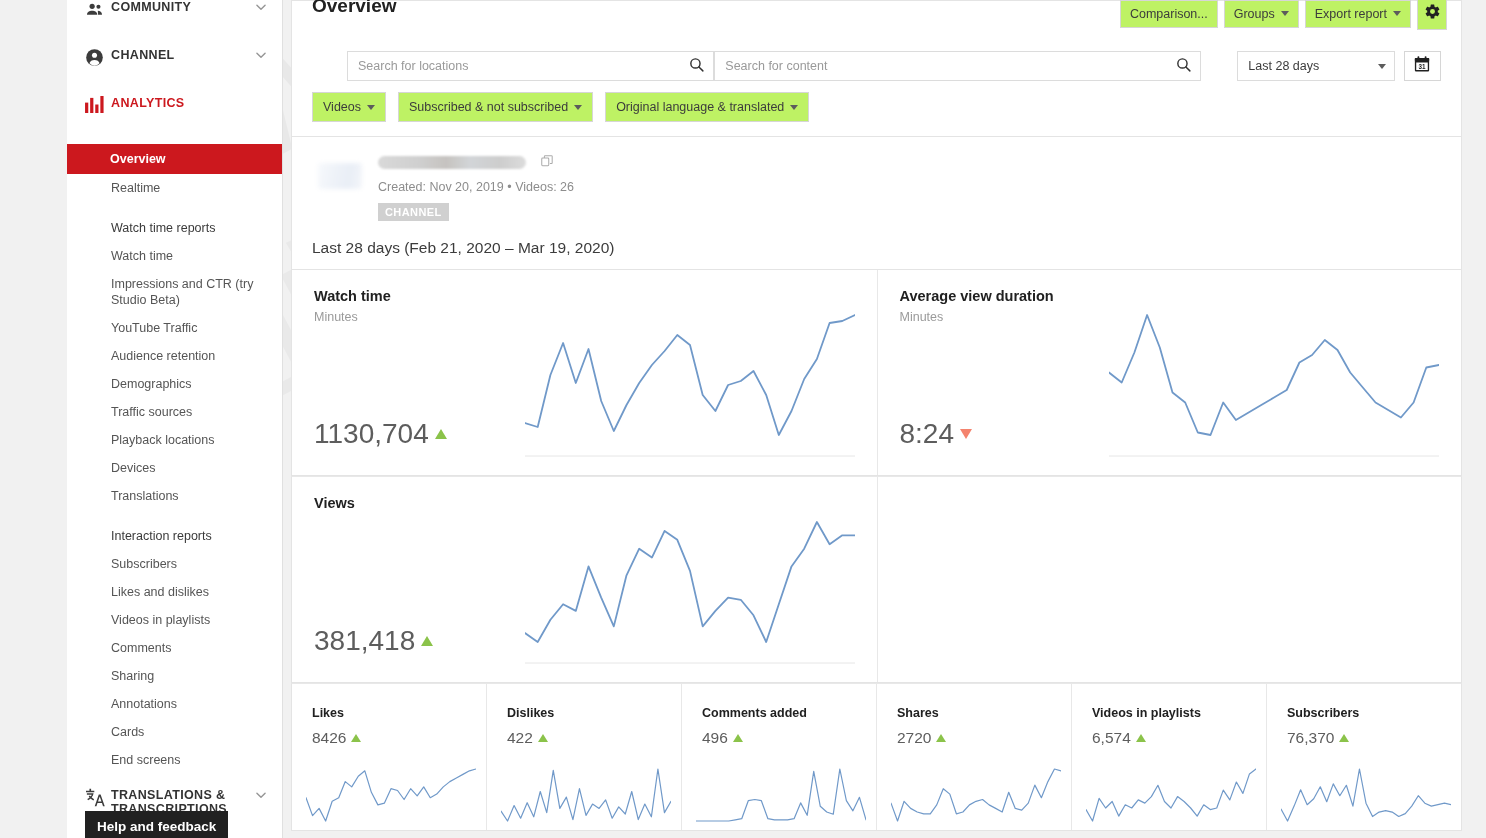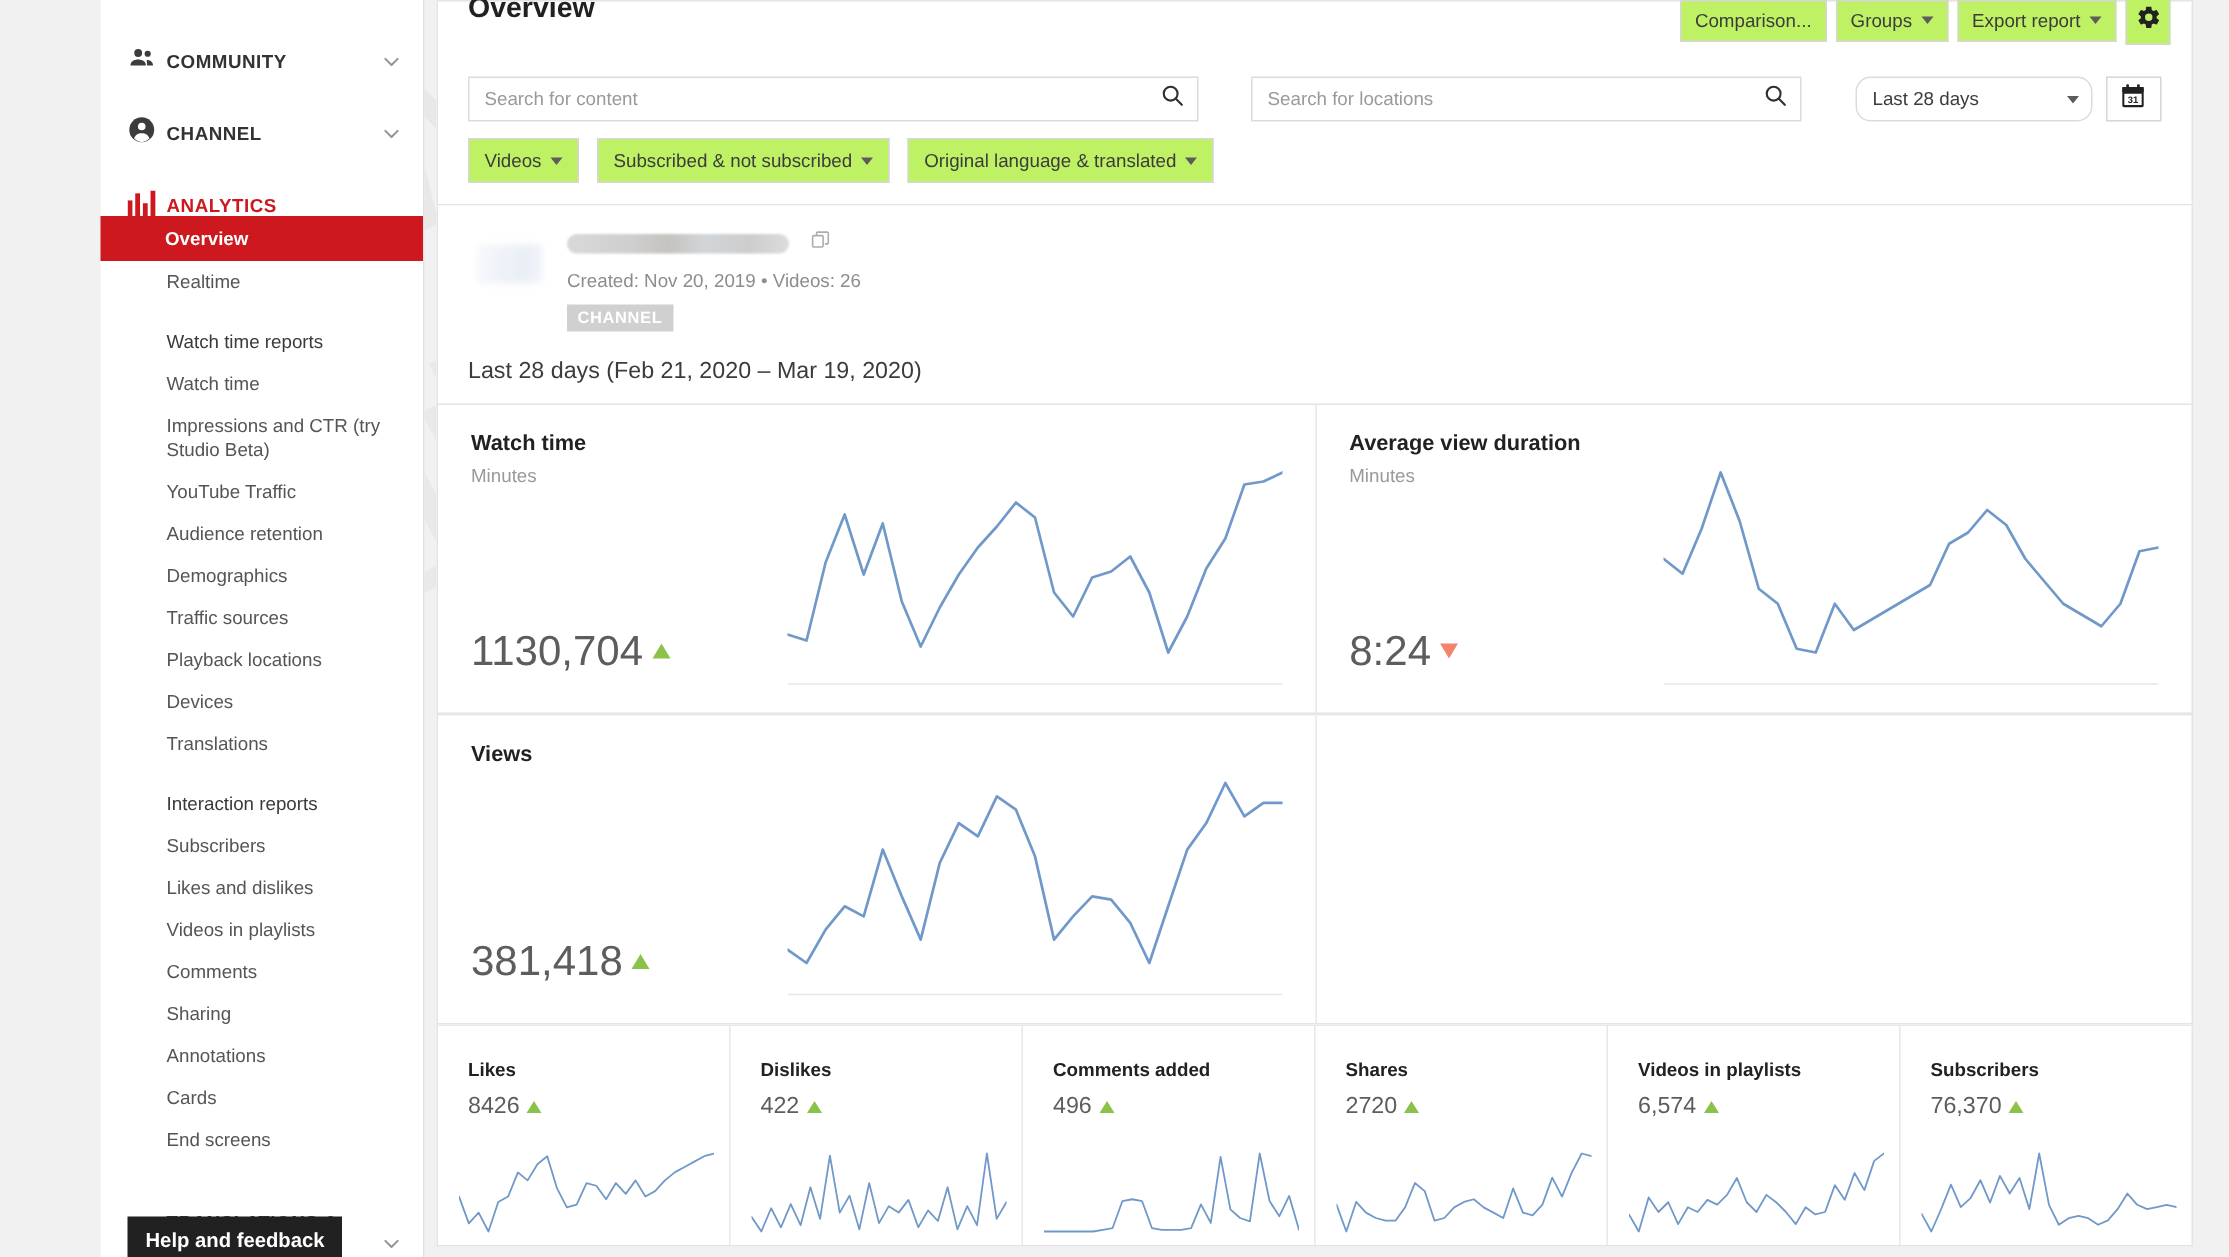--- a/index.html
+++ b/index.html
@@ -45,22 +45,22 @@
   
   #sidebar {
     position: absolute; left: 67px; top: 0;
     width: 216px; height: 838px;
     background: #ffffff;
     border-right: 1px solid #e0e0e0;
     z-index: 20;
     overflow: hidden;
   }
   .sec-head {
-    display: flex; align-items: flex-end;
-    height: 48px; padding: 16px 14px 0 18px;
+    display: flex; align-items: flex-start;
+    height: 48px; padding: 0 14px 0 18px;
     cursor: pointer;
   }
   .sec-head .ic { width: 26px; flex: 0 0 26px; display: flex; align-items: center; }
   .sec-head .lbl {
     flex: 1 1 auto; font-size: 12.5px; font-weight: 700;
     letter-spacing: .35px; color: #333; line-height: 1.12;
   }
   .sec-head.active .lbl { color: #cc181e; }
   .chev { width: 14px; height: 14px; flex: 0 0 14px; opacity: .62; }
 
@@ -128,21 +128,21 @@
     border: none; outline: none; flex: 1 1 auto;
     font-size: 12.5px; color: #333;
     font-family: "Liberation Sans", sans-serif;
     background: transparent;
   }
   .sbox input::placeholder { color: #9a9a9a; }
   .sb-content { width: 496px; }
   .sb-loc { width: 374px; margin-left: 35px; }
   .datebox {
     width: 160px; height: 30px; margin-left: 36px;
-    justify-content: space-between; cursor: pointer; border-radius: 10px;
+    justify-content: space-between; cursor: pointer;
   }
   .datebox span { font-size: 12.5px; color: #3c3c3c; }
   .calbtn {
     width: 38px; height: 30px; margin-left: 9px;
     border: 1px solid #d6d6d6; background: #fff;
     display: flex; align-items: center; justify-content: center; cursor: pointer;
   }
   .filterrow { display: flex; gap: 12px; margin-top: 11px; }
   .filterrow .btn { padding: 6px 10px; }
 
@@ -333,32 +333,32 @@
         <div class="btn gear">
           <span>
             <svg width="17" height="17" viewBox="0 0 24 24" fill="#212121">
                 <path d="M19.4 13a7.8 7.8 0 0 0 0-2l2.1-1.6a.5.5 0 0 0 .1-.6l-2-3.4a.5.5 0 0 0-.6-.2l-2.5 1a7.3 7.3 0 0 0-1.7-1L14.5 2.4a.5.5 0 0 0-.5-.4h-4a.5.5 0 0 0-.5.4L9.2 5.2a7.3 7.3 0 0 0-1.7 1l-2.5-1a.5.5 0 0 0-.6.2l-2 3.4a.5.5 0 0 0 .1.6L4.6 11a7.8 7.8 0 0 0 0 2l-2.1 1.6a.5.5 0 0 0-.1.6l2 3.4a.5.5 0 0 0 .6.2l2.5-1a7.3 7.3 0 0 0 1.7 1l.3 2.8a.5.5 0 0 0 .5.4h4a.5.5 0 0 0 .5-.4l.3-2.8a7.3 7.3 0 0 0 1.7-1l2.5 1a.5.5 0 0 0 .6-.2l2-3.4a.5.5 0 0 0-.1-.6zM12 15.5A3.5 3.5 0 1 1 15.5 12 3.5 3.5 0 0 1 12 15.5z"></path>
               </svg>
           </span>
         </div>
       </div>
 
       <div class="searchrow">
-        <div class="sbox sb-content">
-          <input type="text" placeholder="Search for content" style="">
+        <div class="sbox sb-loc">
+          <input type="text" placeholder="Search for locations" style="">
           <span>
             <svg width="17" height="17" viewBox="0 0 24 24" fill="none" stroke="#303030" stroke-width="2">
                 <circle cx="10.5" cy="10.5" r="6.5"></circle>
                 <line x1="15.4" y1="15.4" x2="21" y2="21" stroke-linecap="round"></line>
               </svg>
           </span>
         </div>
 
-        <div class="sbox sb-loc">
-          <input type="text" placeholder="Search for locations" style="">
+        <div class="sbox sb-content">
+          <input type="text" placeholder="Search for content" style="">
           <span>
             <svg width="17" height="17" viewBox="0 0 24 24" fill="none" stroke="#303030" stroke-width="2">
                 <circle cx="10.5" cy="10.5" r="6.5"></circle>
                 <line x1="15.4" y1="15.4" x2="21" y2="21" stroke-linecap="round"></line>
               </svg>
           </span>
         </div>
 
         <div class="sbox datebox">
           <span>Last 28 days</span>

